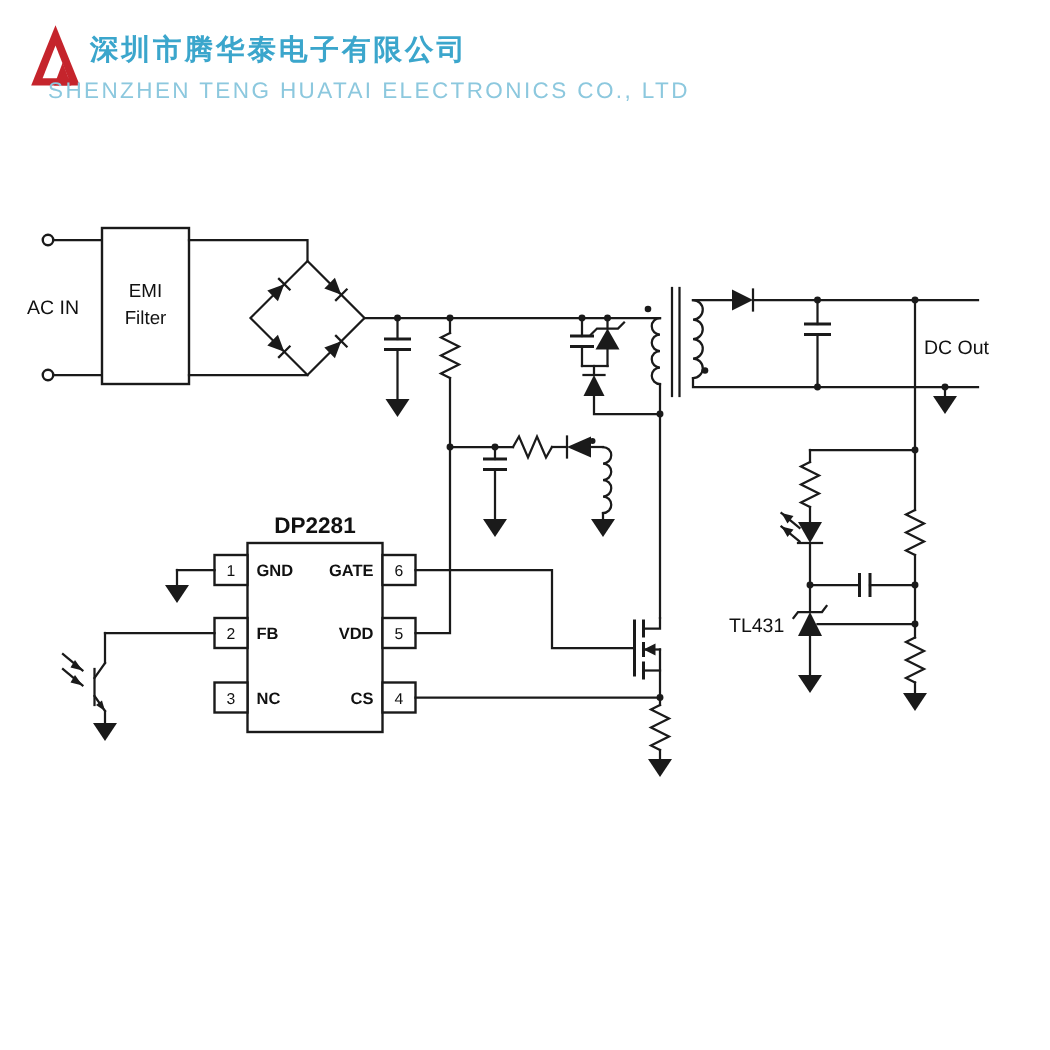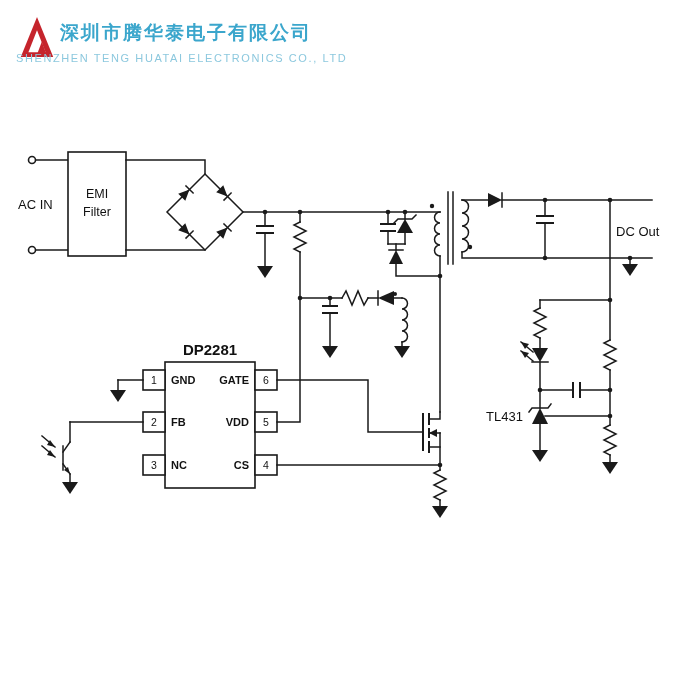--- a/index.html
+++ b/index.html
@@ -8,21 +8,21 @@
     font-family:"Liberation Sans",sans-serif;
   }
   .page{width:700px;height:536px;position:relative;}
   .header{position:absolute;top:10px;left:14px;width:560px;}
   .logo{position:absolute;top:2px;left:2px;}
   .cn-name{
     position:absolute;left:46px;top:10px;font-size:19px;letter-spacing:2px;
     color:#3BA6CC;font-weight:bold;white-space:nowrap;
   }
   .en-name{
-    position:absolute;left:2px;top:42px;font-size:11px;letter-spacing:1.6px;
+    position:absolute;left:18px;top:42px;font-size:15px;letter-spacing:1.6px;
     color:#8CC8DE;white-space:nowrap;
   }
   svg.schematic{position:absolute;top:0;left:0;}
   .w{stroke:#1a1a1a;stroke-width:1.5;fill:none;stroke-linecap:square;stroke-linejoin:miter;}
   .plate{stroke:#1a1a1a;stroke-width:2;fill:none;stroke-linecap:butt;}
   .fillb{fill:#1a1a1a;stroke:none;}
   .dot{fill:#1a1a1a;stroke:none;}
   .box{stroke:#1a1a1a;stroke-width:1.6;fill:#ffffff;}
   .t13{font:13px "Liberation Sans",sans-serif;fill:#111;}
   .t12{font:12.5px "Liberation Sans",sans-serif;fill:#111;}

